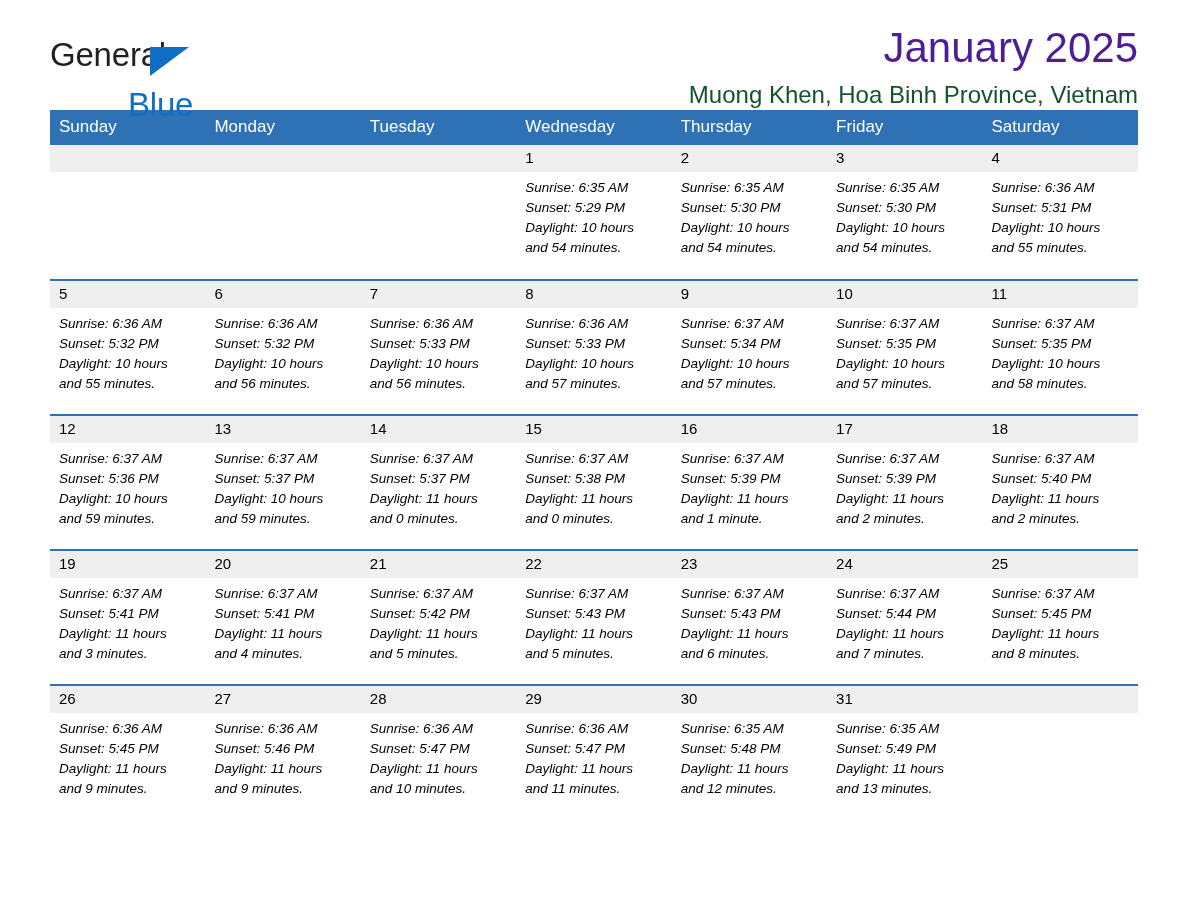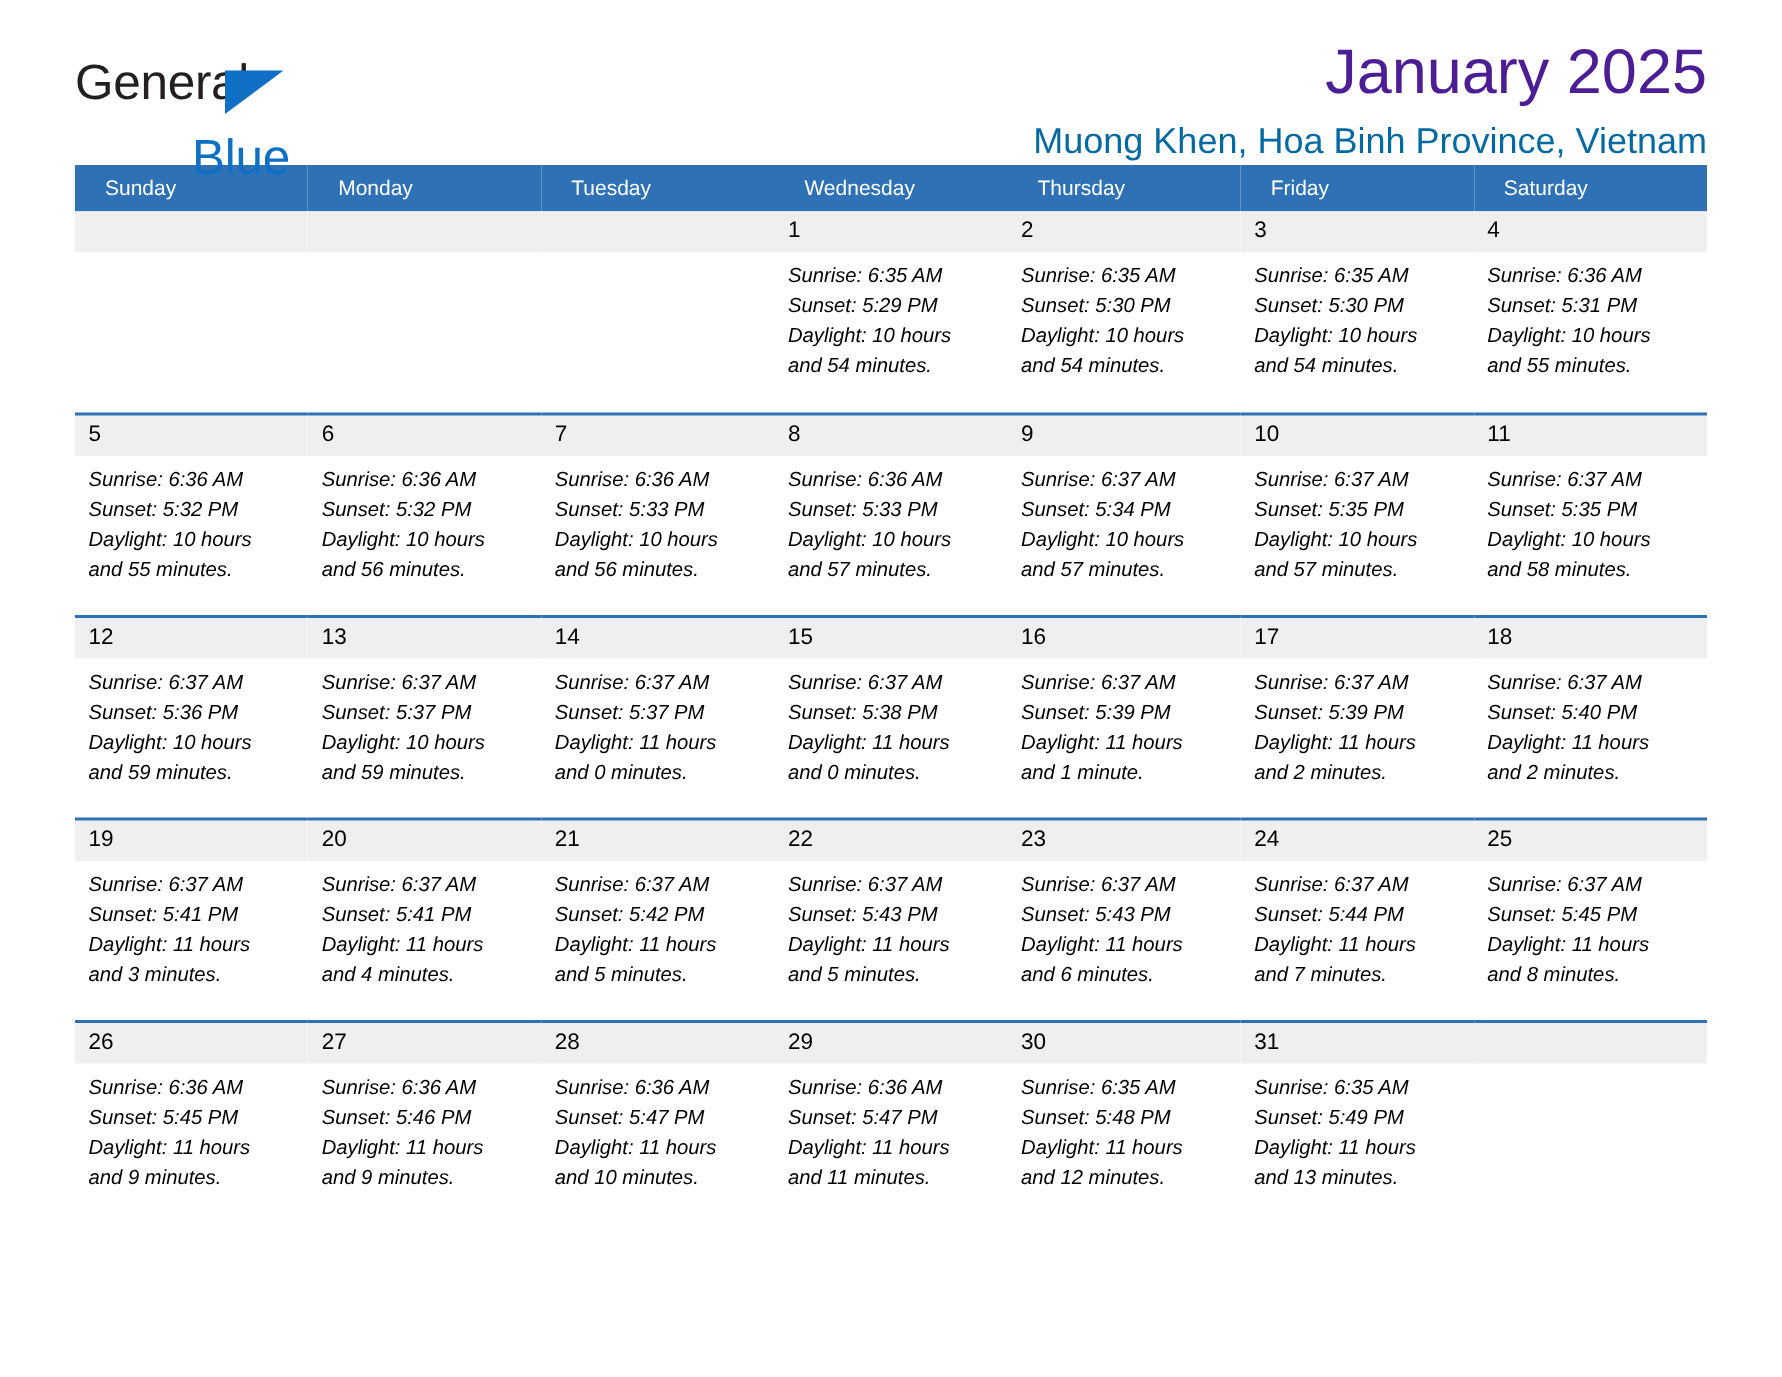--- a/index.html
+++ b/index.html
@@ -66,39 +66,39 @@
   .month-title {
     font-size: 42px;
     font-weight: normal;
     color: #4c1d95;
     line-height: 1.05;
     margin: 0;
   }
   .location-title {
     font-size: 24px;
     font-weight: normal;
-    color: #0369a1;
+    color: #14532d;
     margin: 12px 0 0 0;
     line-height: 1.1;
   }
 
   
   .calendar {
     width: 1088px;
     border-collapse: collapse;
     table-layout: fixed;
     margin-top: 2px;
   }
   .calendar th {
     background: #2e71b5;
     color: #ffffff;
-    font-size: 14px;
+    font-size: 17px;
     font-weight: normal;
     text-align: left;
-    padding: 7px 0 8px 20px;
+    padding: 7px 0 8px 9px;
     border: none;
   }
   .calendar td {
     vertical-align: top;
     padding: 0;
     border: none;
     border-top: 2px solid #2e71b5;
     height: 135px;
     background: #ffffff;
   }

